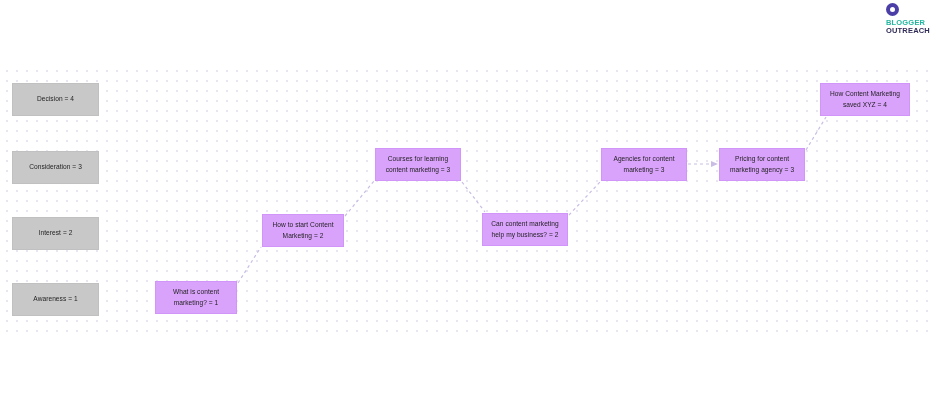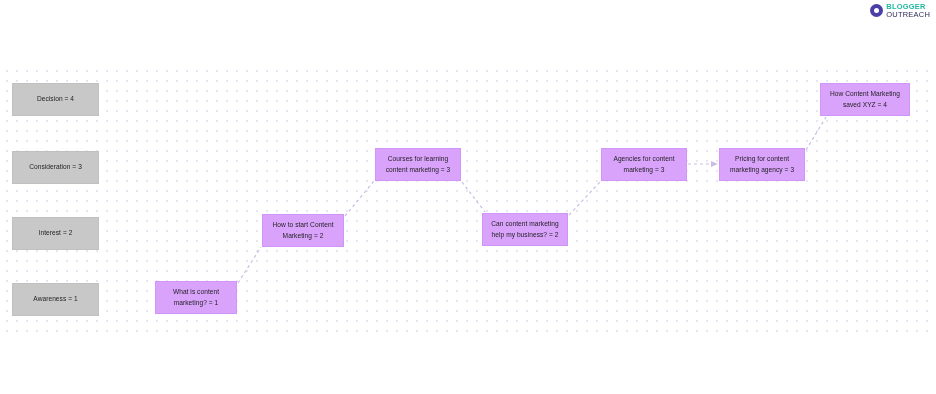--- a/index.html
+++ b/index.html
@@ -14,23 +14,23 @@
     overflow: hidden;
     position: relative;
   }
 
   
   #brand-logo {
     position: absolute;
     top: 3px;
     right: 6px;
     display: flex;
-    align-items: center;
     gap: 3px;
     z-index: 20;
+    flex-direction: column;
   }
   #brand-logo .logo-mark {
     width: 13px;
     height: 13px;
     border-radius: 50%;
     background: #4b3fa7;
     display: flex;
     align-items: center;
     justify-content: center;
     flex: none;
@@ -47,21 +47,21 @@
     line-height: 1.0;
   }
   #brand-logo .logo-line1 {
     font-size: 7.5px;
     font-weight: bold;
     letter-spacing: 0.2px;
     color: #22b8a0;
   }
   #brand-logo .logo-line2 {
     font-size: 7.5px;
-    font-weight: normal;
+    font-weight: bold;
     letter-spacing: 0.2px;
     color: #2f2b57;
   }
 
   
   #canvas {
     position: absolute;
     left: 0px;
     top: 64px;
     width: 936px;

